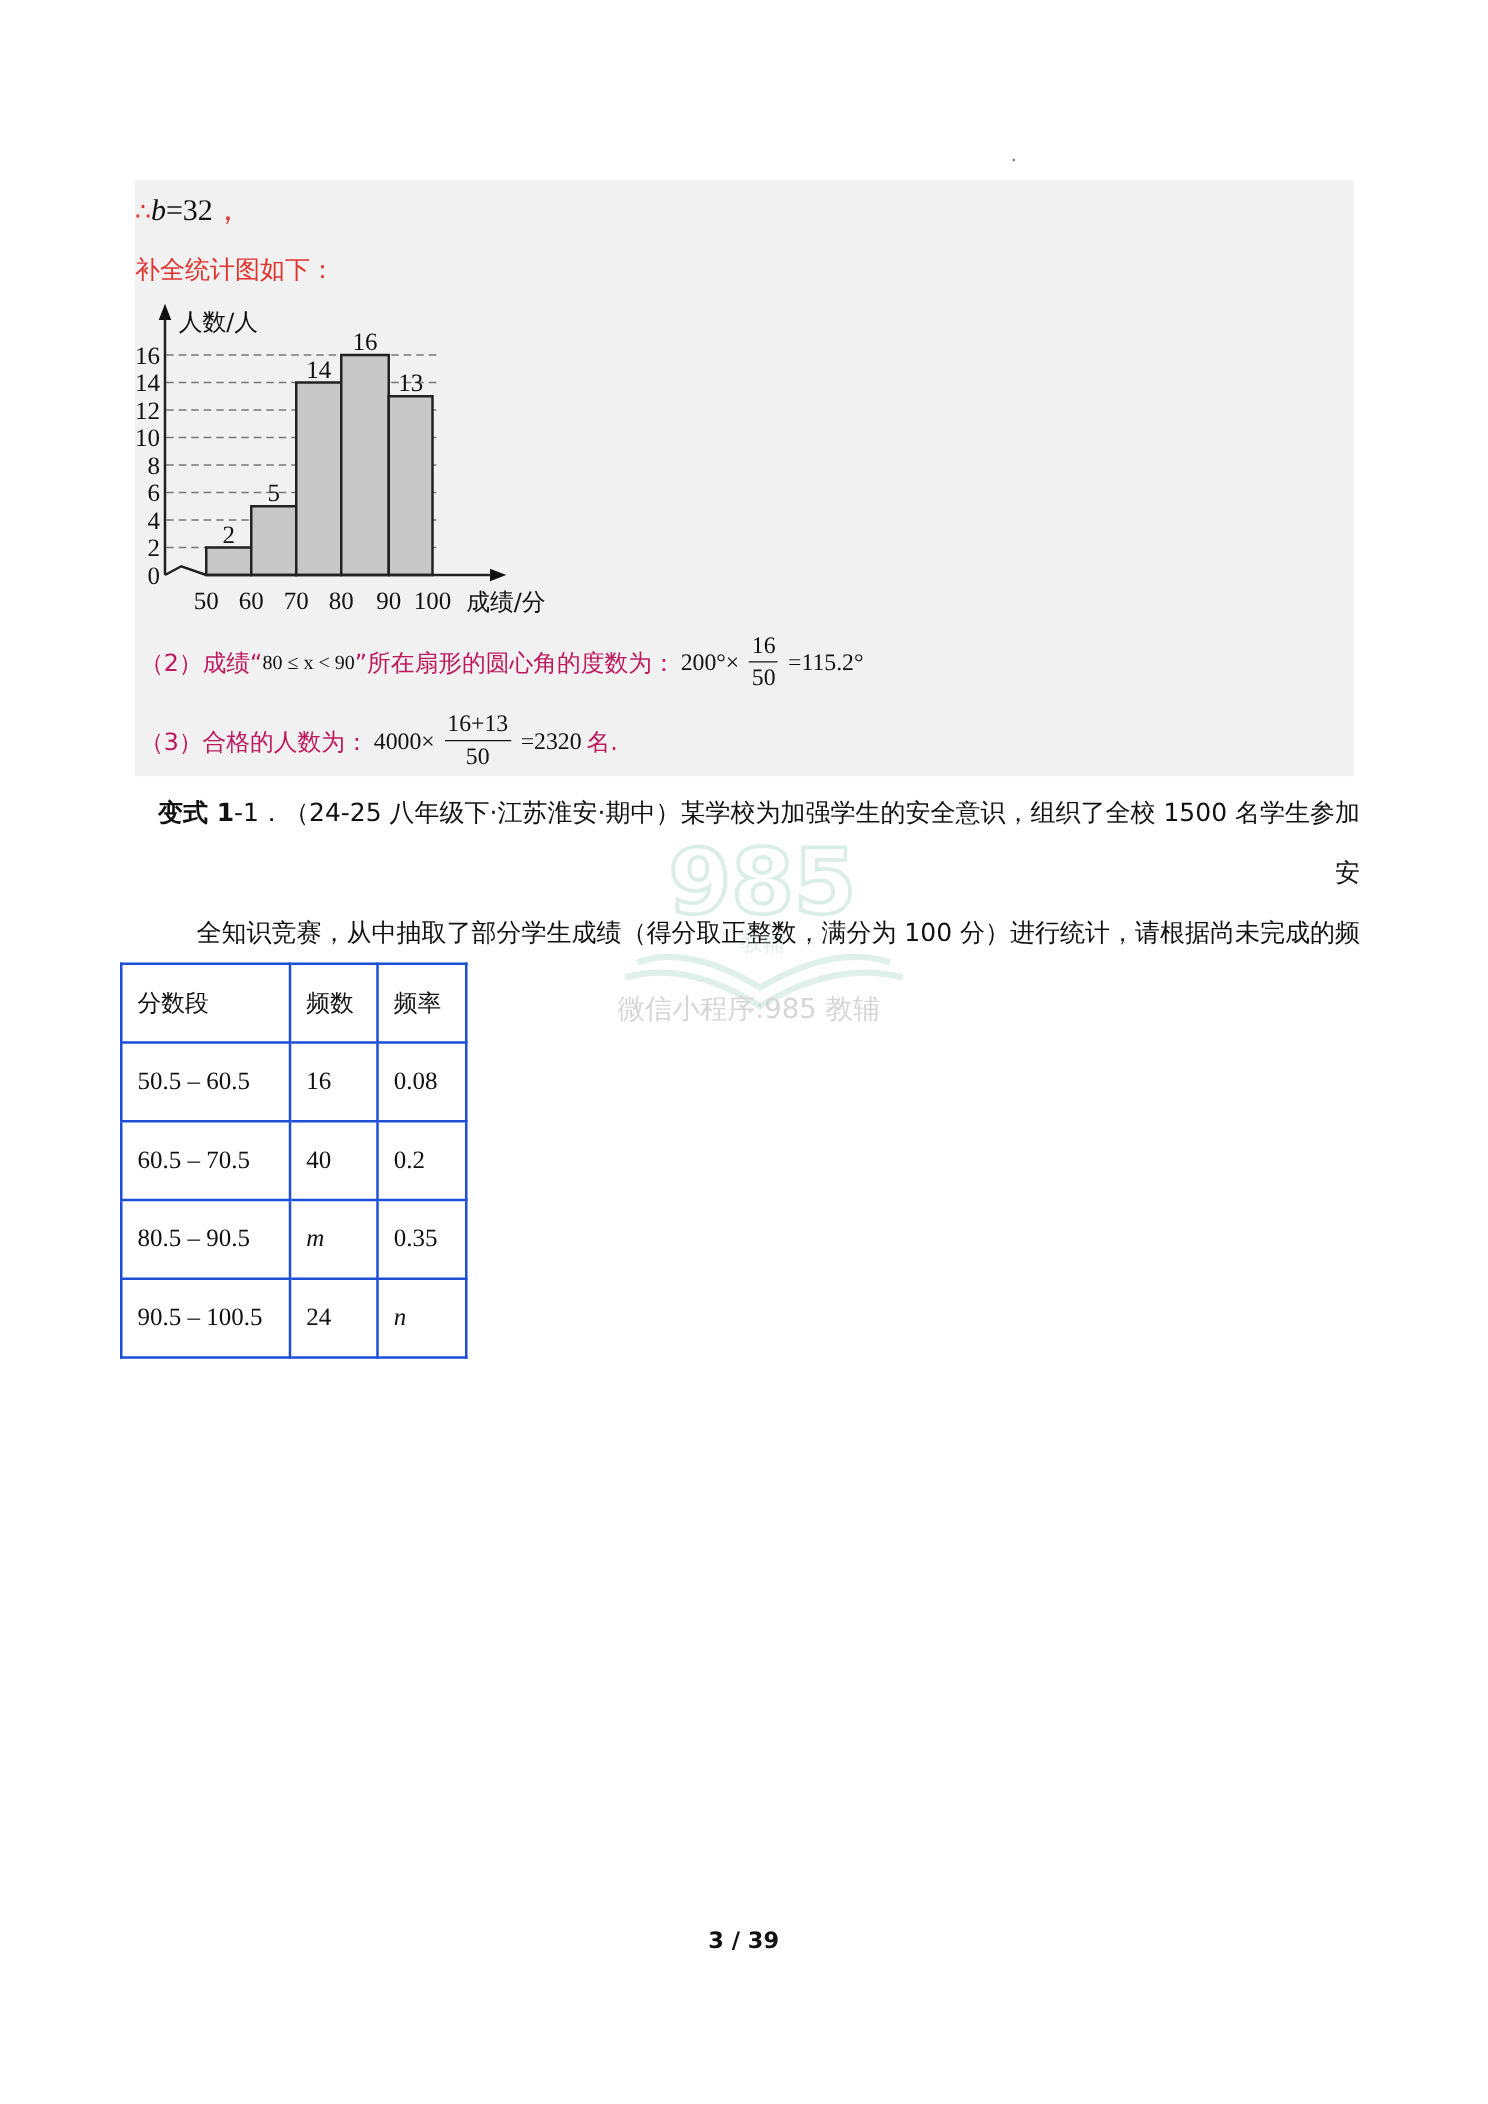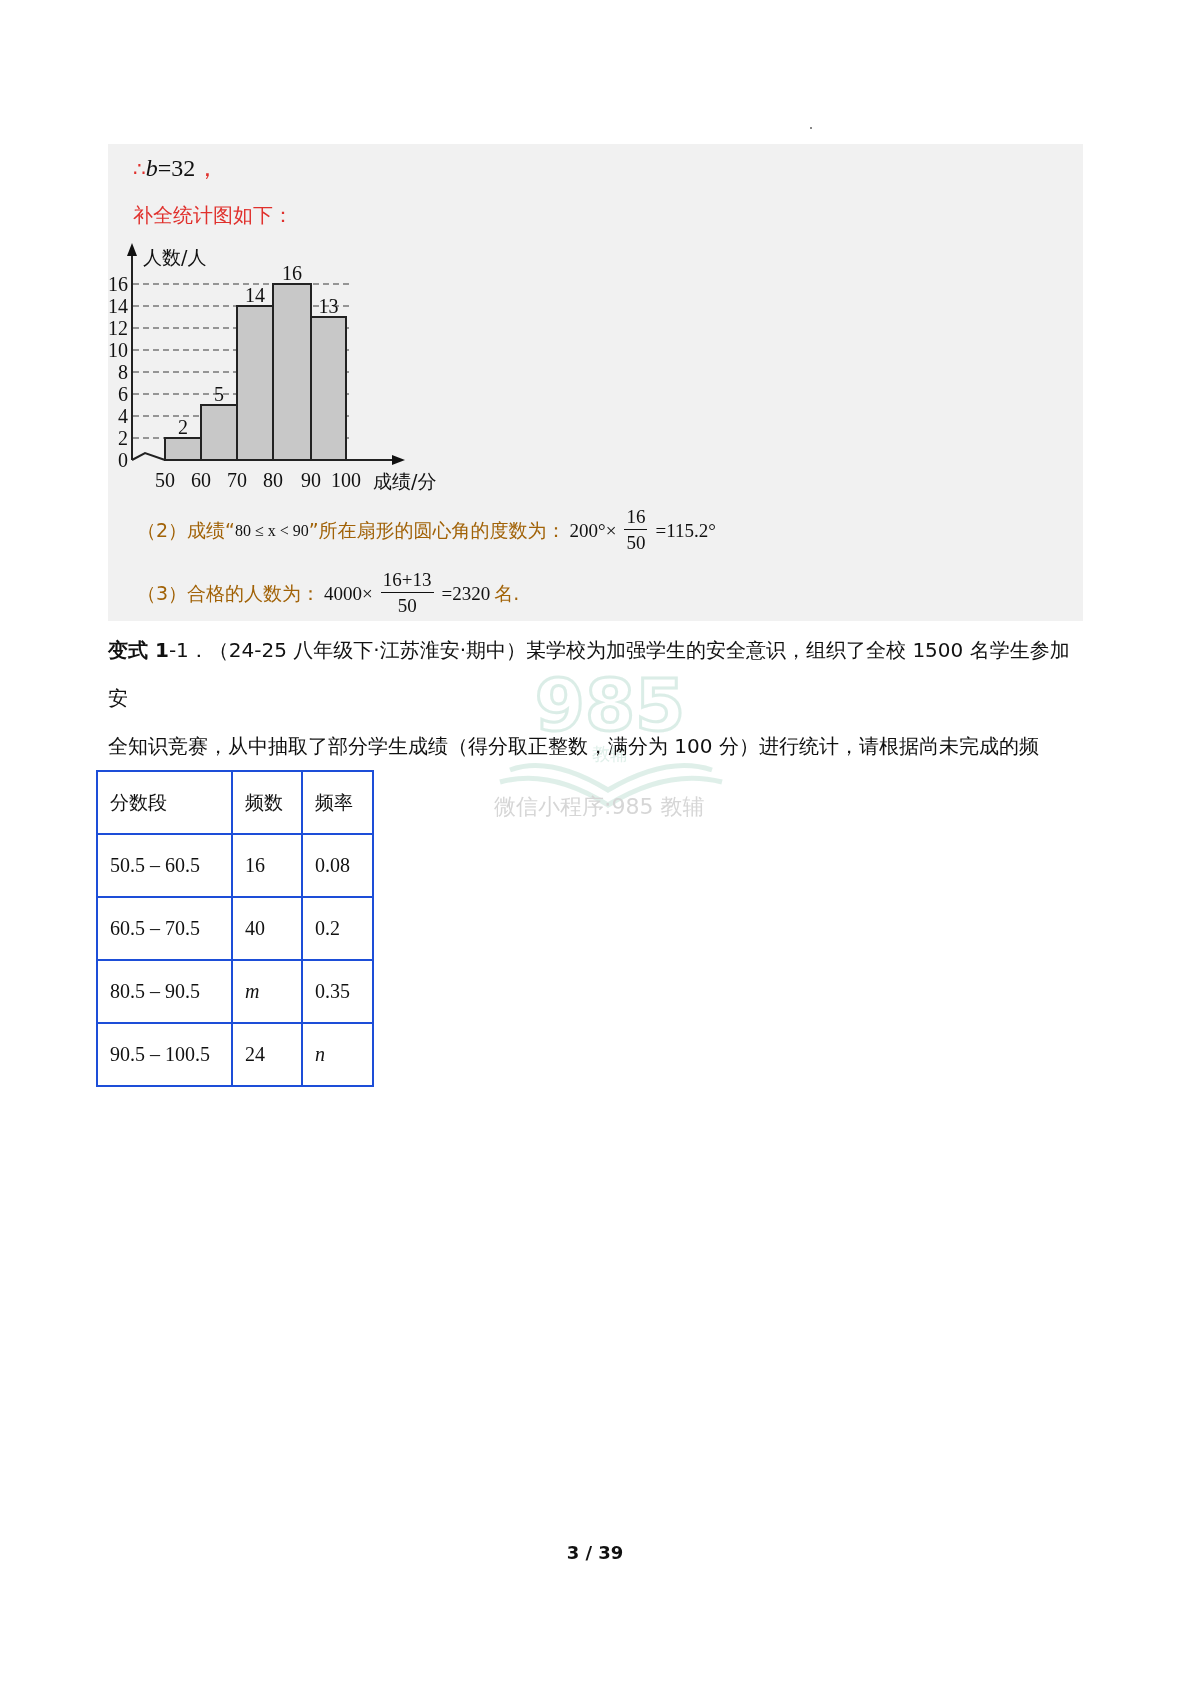--- a/index.html
+++ b/index.html
@@ -7,36 +7,36 @@
     width: 1190px; height: 1683px; position: relative; background: #ffffff;
     font-family: "Liberation Serif", "DejaVu Serif", serif; color: #111;
     overflow: hidden;
   }
   .dot { position: absolute; left: 810px; top: 127px; width: 2px; height: 2px; background: #888; }
   .solution-box {
     position: absolute; left: 108px; top: 144px; width: 975px; height: 477px;
     background: #f1f1f1;
   }
   .red { color: #e0302c; }
-  .line { position: absolute; white-space: nowrap; padding-left: 25px; }
+  .line { position: absolute; white-space: nowrap; }
   .b-line { left: 108px; top: 152px; font-size: 24px; }
   .b-line .therefore { color: #e0302c; font-size: 20px; }
   .b-line i { font-style: italic; }
   .intro-line { left: 108px; top: 202px; font-size: 20px; font-family: Liberation Serif, serif; }
   .chart { position: absolute; left: 100px; top: 236px; width: 360px; height: 260px; }
   .q-line { left: 112px; font-size: 19px; display: flex; align-items: center; }
-  .q-line .cn { font-family: "DejaVu Sans", sans-serif; color: #a16207; font-size: 19px; }
+  .q-line .cn { font-family: "DejaVu Sans", sans-serif; color: #be185d; font-size: 19px; }
   .q-line .math { font-family: "Liberation Serif", serif; color: #111; font-size: 19px; margin: 0 4px; }
   .q-line .math-small { font-family: "Liberation Serif", serif; color: #111; font-size: 16px; }
   .frac { display: inline-flex; flex-direction: column; align-items: center; vertical-align: middle; margin: 0 2px; }
   .frac .num { border-bottom: 1px solid #111; padding: 0 2px; line-height: 24px; }
   .frac .den { line-height: 26px; }
   .para {
     position: absolute; left: 108px; width: 980px; font-size: 20px; line-height: 48px;
-    font-family: "DejaVu Sans", sans-serif; color: #111;
+    font-family: "DejaVu Sans", sans-serif; color: #111; text-align: right;
   }
   .para b { font-family: "DejaVu Sans", sans-serif; font-weight: bold; }
   table.freq {
     position: absolute; left: 96px; top: 770px; border-collapse: collapse;
     font-family: "Liberation Serif", serif; font-size: 20px;
   }
   table.freq td {
     border: 2px solid #1d4ed8; height: 61px; padding: 0 0 0 12px; vertical-align: middle; text-align: left;
   }
   table.freq td.c0 { width: 121px; }

